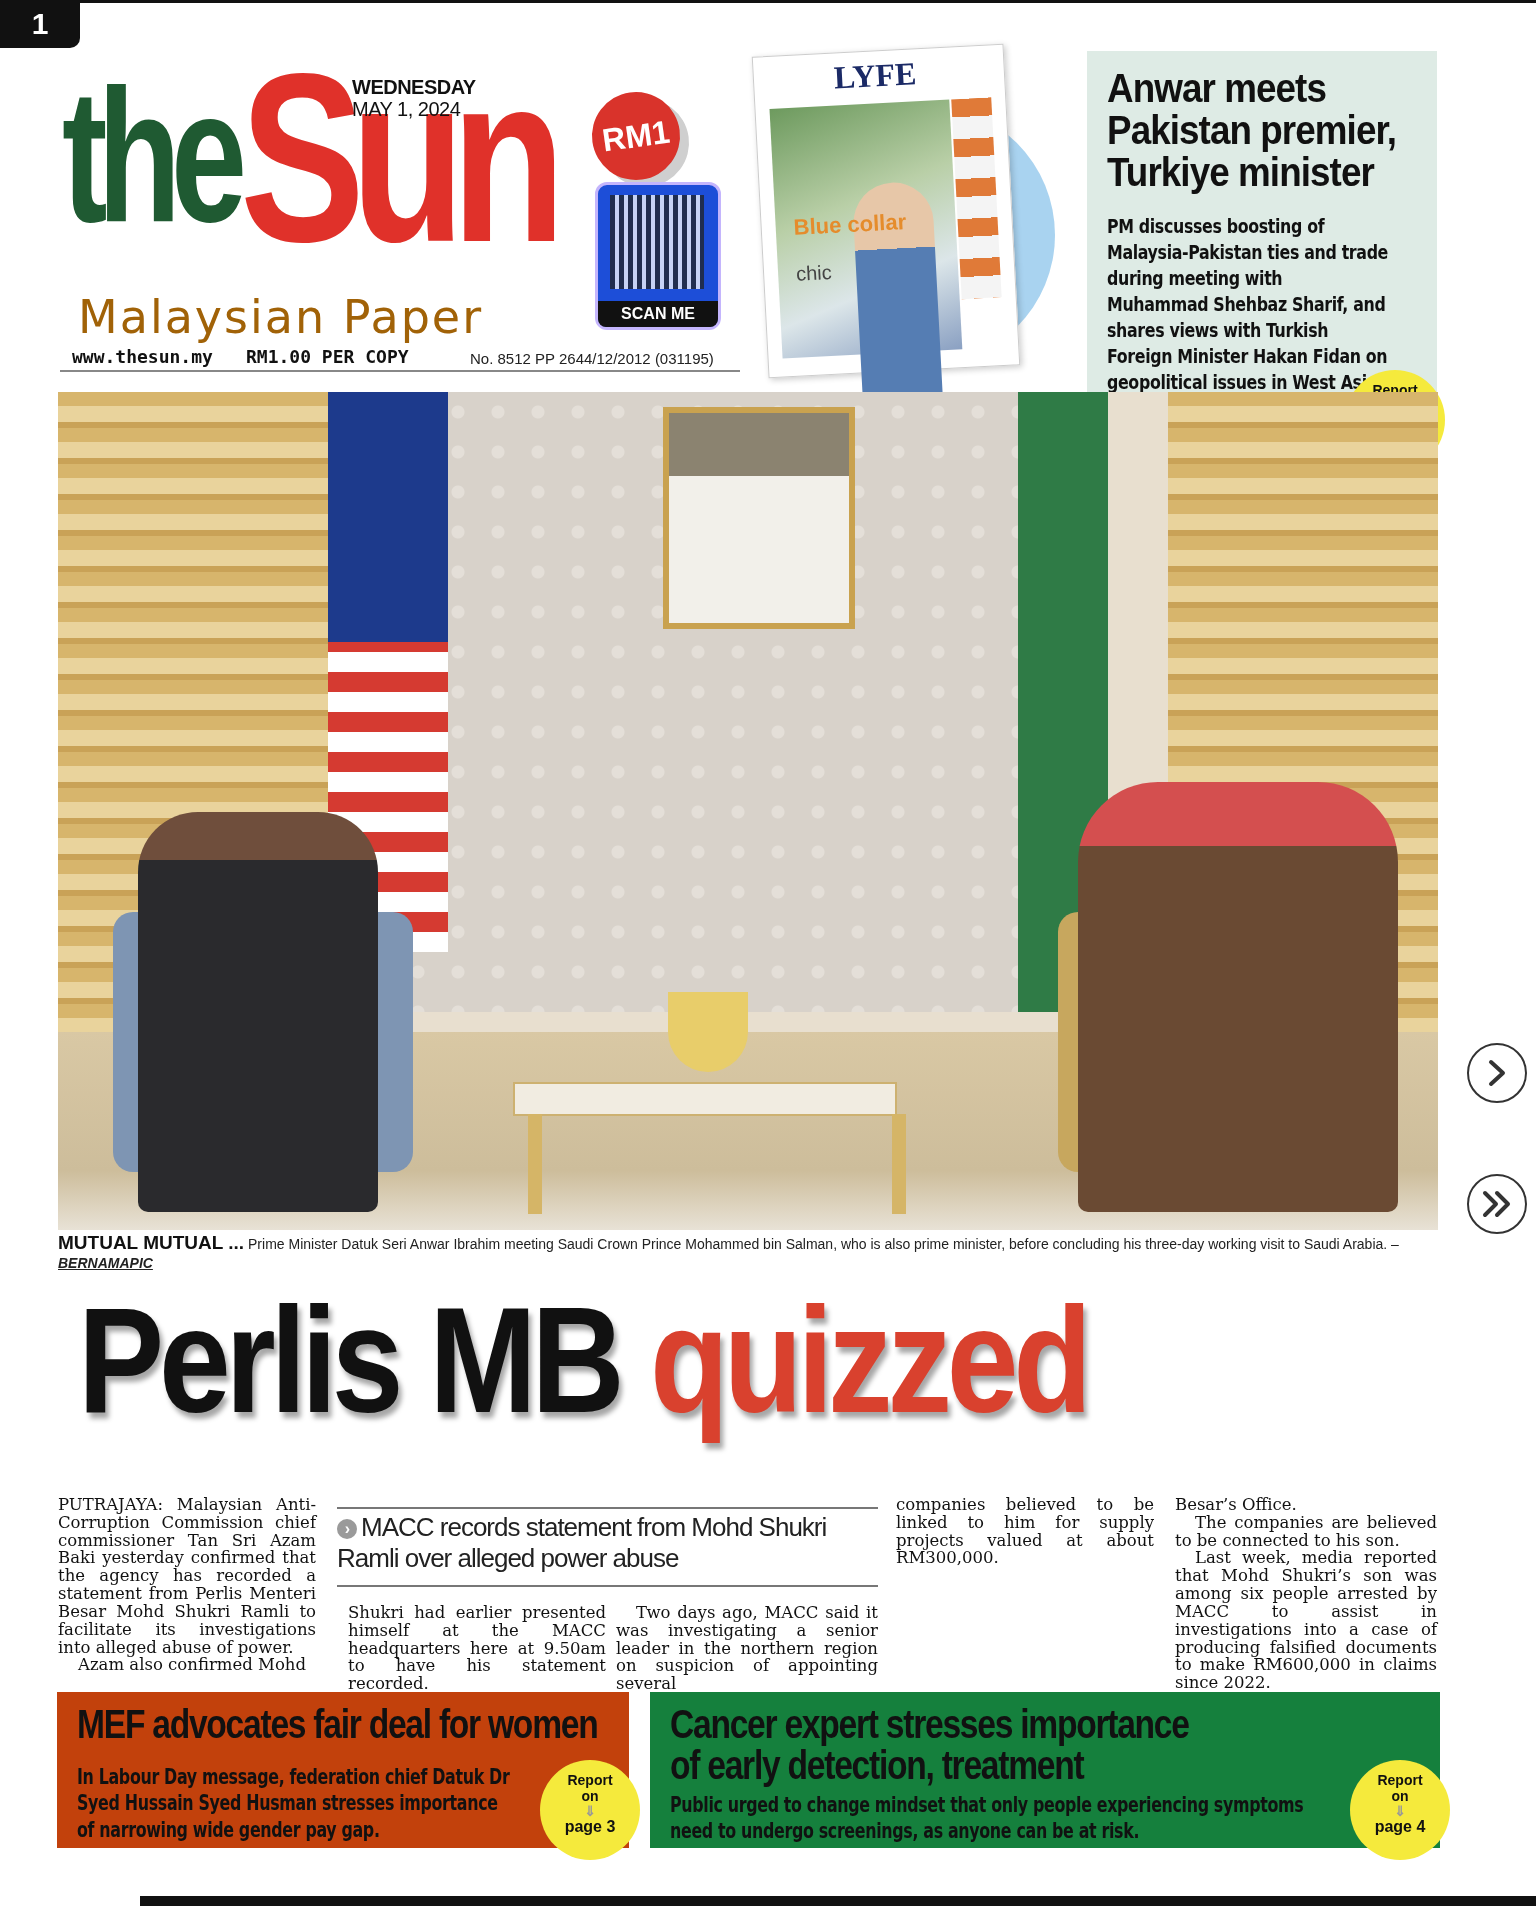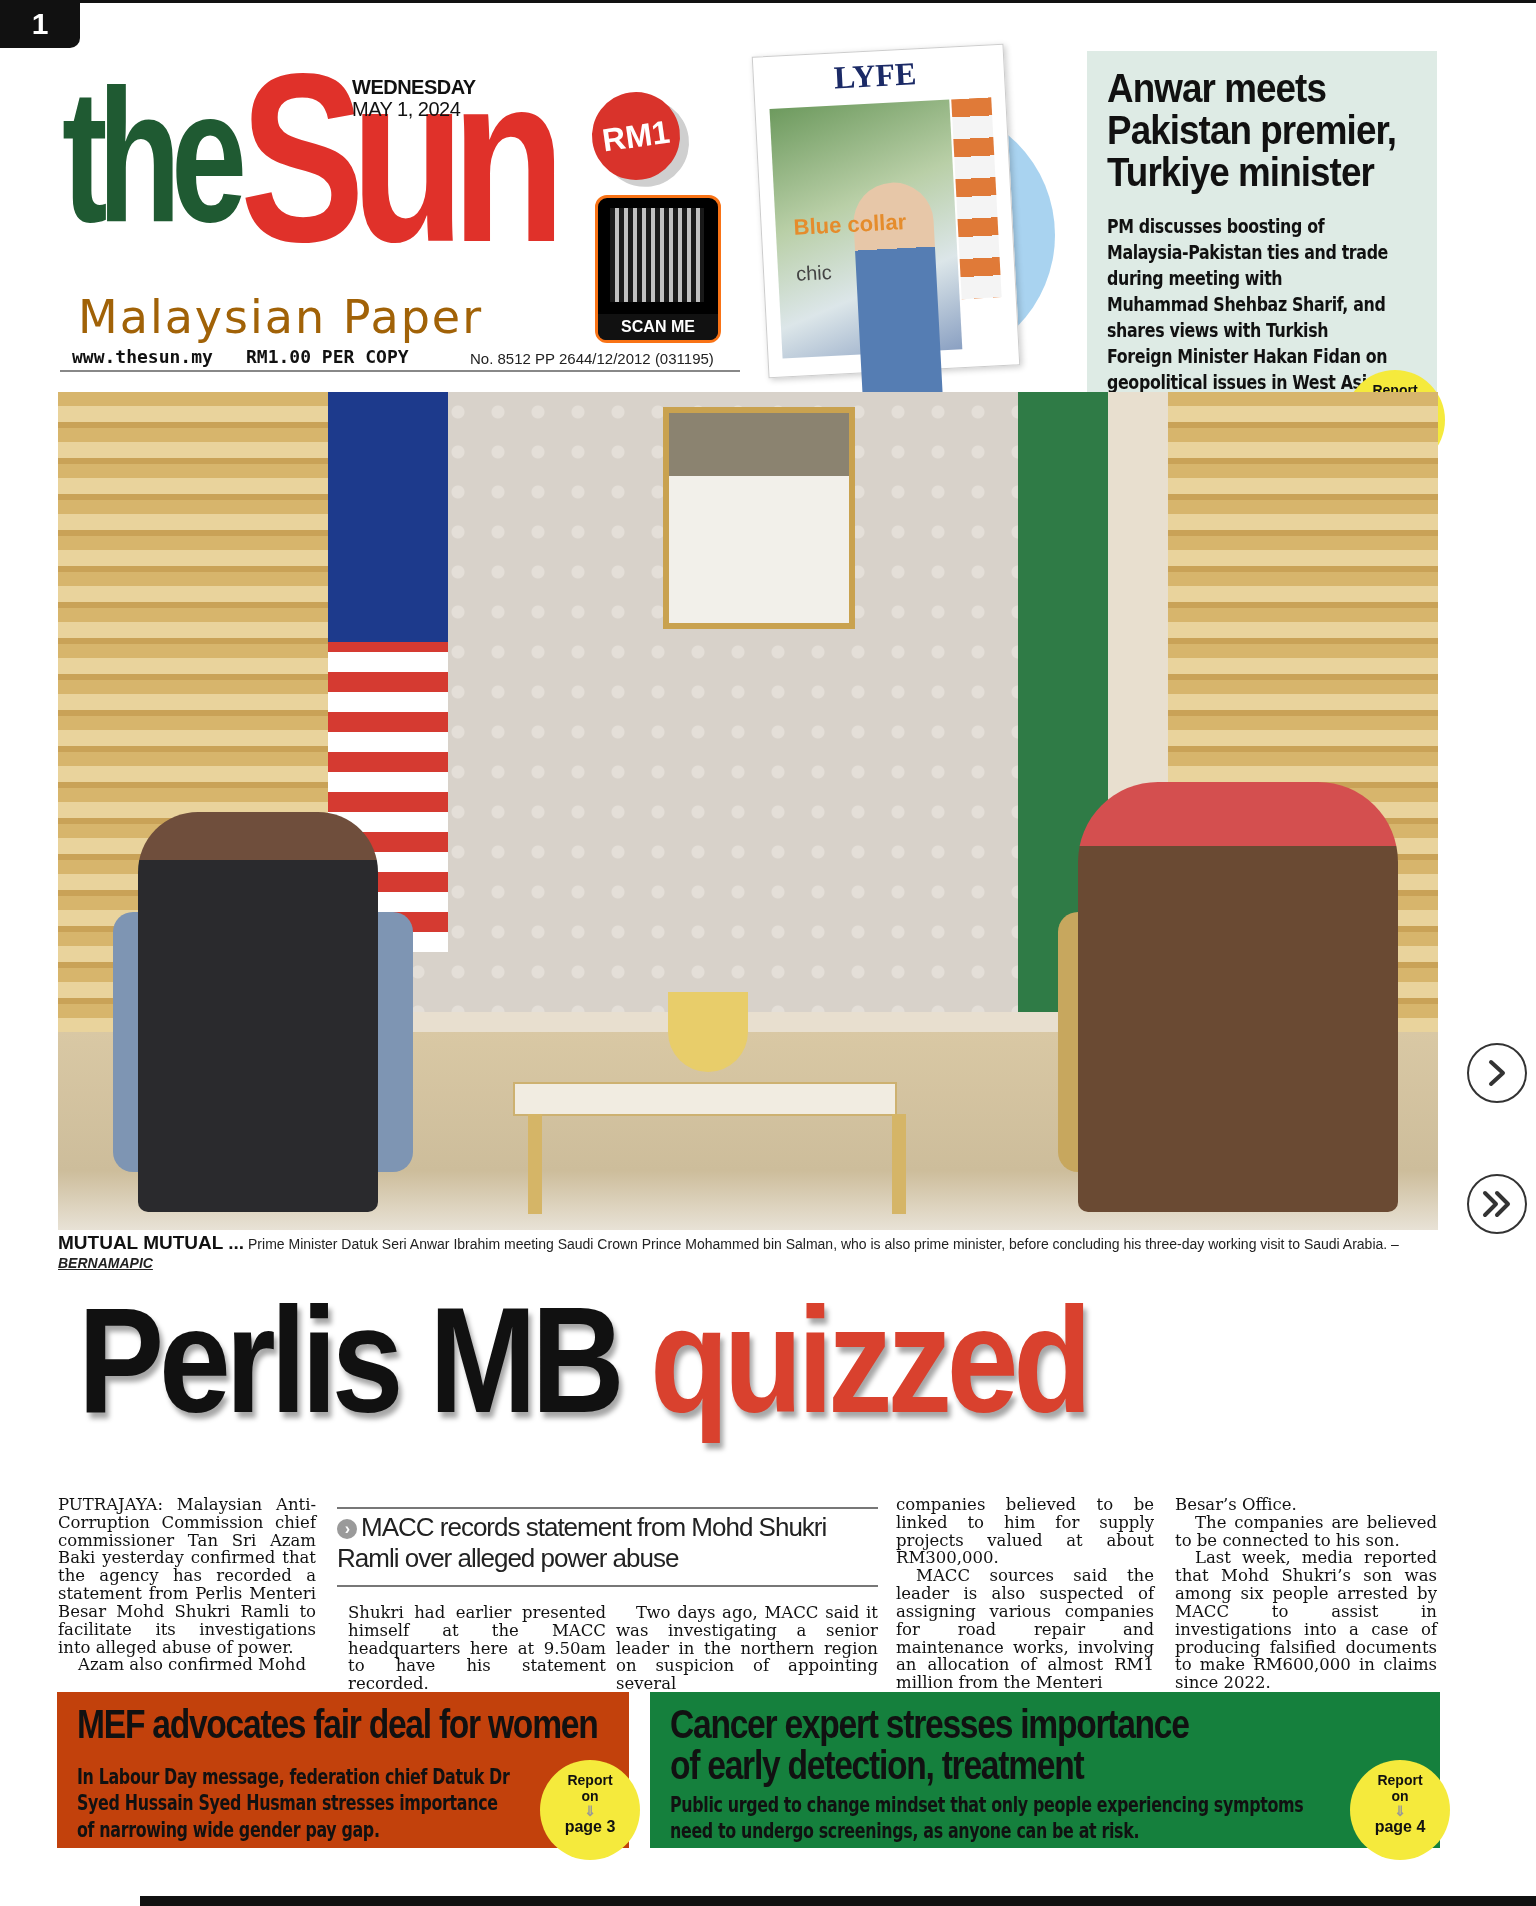--- a/index.html
+++ b/index.html
@@ -14,21 +14,21 @@
   #logo-sun{left:240px;top:38px;font:bold 240px/1 "Liberation Sans",sans-serif;color:#e0312a;letter-spacing:-18px;transform:scaleX(0.78);transform-origin:left top;}
   #date-day{left:352px;top:76px;font:bold 20px "Liberation Sans",sans-serif;letter-spacing:-0.5px;}
   #date-full{left:352px;top:98px;font:20px "Liberation Sans",sans-serif;letter-spacing:-0.5px;}
   #tagline{left:78px;top:290px;font:46px "DejaVu Sans",sans-serif;letter-spacing:2px;color:#a16207;}
   #website{left:72px;top:346px;font:bold 18px "DejaVu Sans Mono",monospace;}
   #price{left:246px;top:346px;font:bold 18px "DejaVu Sans Mono",monospace;}
   #issue-no{left:470px;top:350px;font:15px "Liberation Sans",sans-serif;color:#222;}
   #mast-rule{left:60px;top:370px;width:680px;height:2px;background:#888;}
 
   #rm1-badge{left:592px;top:92px;width:88px;height:88px;border-radius:50%;background:#d9332b;color:#fff;font:bold 32px "Liberation Sans",sans-serif;display:flex;align-items:center;justify-content:center;box-shadow:8px 8px 0 #cfcfcf;transform:rotate(-8deg);}
-  #qr-box{left:595px;top:195px;width:120px;height:142px;border:3px solid #f97316;border-radius:12px;background:#000000;}
+  #qr-box{left:595px;top:182px;width:120px;height:142px;border:3px solid #c4b5fd;border-radius:12px;background:#1d4ed8;}
   #qr-code{left:12px;top:10px;width:94px;height:94px;background:
      repeating-linear-gradient(90deg,#222 0 5px,#fff 5px 9px),#fff;opacity:.75;}
   #qr-label{left:0;bottom:0;width:100%;height:26px;background:#111;color:#fff;font:bold 16px "Liberation Sans",sans-serif;text-align:center;line-height:26px;border-radius:0 0 8px 8px;}
 
   
   #lyfe-circle{left:795px;top:105px;width:260px;height:260px;border-radius:50%;background:#a9d3f0;}
   #lyfe-mag{left:760px;top:50px;width:250px;height:320px;background:#fff;border:1px solid #ccc;transform:rotate(-3deg);box-shadow:2px 2px 6px rgba(0,0,0,.2);}
   #lyfe-title{left:80px;top:6px;font:bold 32px "Liberation Serif",serif;color:#1b2a66;}
   #lyfe-photo{left:14px;top:52px;width:180px;height:250px;background:linear-gradient(160deg,#6d9a5e,#b9cfa7 40%,#dce6e9 70%,#8aa0c2);}
   #lyfe-headline{left:18px;top:110px;font:bold 22px/0.95 "Liberation Sans",sans-serif;color:#e58c2c;}
@@ -203,21 +203,20 @@
   <p class="ind">Azam also confirmed Mohd</p>
 </div>
 <div class="col" id="col2">
   <p>Shukri had earlier presented himself at the MACC headquarters here at 9.50am to have his statement recorded.</p>
 </div>
 <div class="col" id="col3">
   <p class="ind">Two days ago, MACC said it was investigating a senior leader in the northern region on suspicion of appointing several</p>
 </div>
 <div class="col" id="col4">
   <p>companies believed to be linked to him for supply projects valued at about RM300,000.</p>
-  <p class="ind">MACC sources said the leader is also suspected of assigning various companies for road repair and maintenance works, involving an allocation of almost RM1 million from the Menteri</p>
 </div>
 <div class="col" id="col5">
   <p>Besar’s Office.</p>
   <p class="ind">The companies are believed to be connected to his son.</p>
   <p class="ind">Last week, media reported that Mohd Shukri’s son was among six people arrested by MACC to assist in investigations into a case of producing falsified documents to make RM600,000 in claims since 2022.</p>
 </div>
 
 <div class="abs" id="teaser-left">
   <div class="teaser-title">MEF advocates fair deal for women</div>
   <div class="teaser-body">

